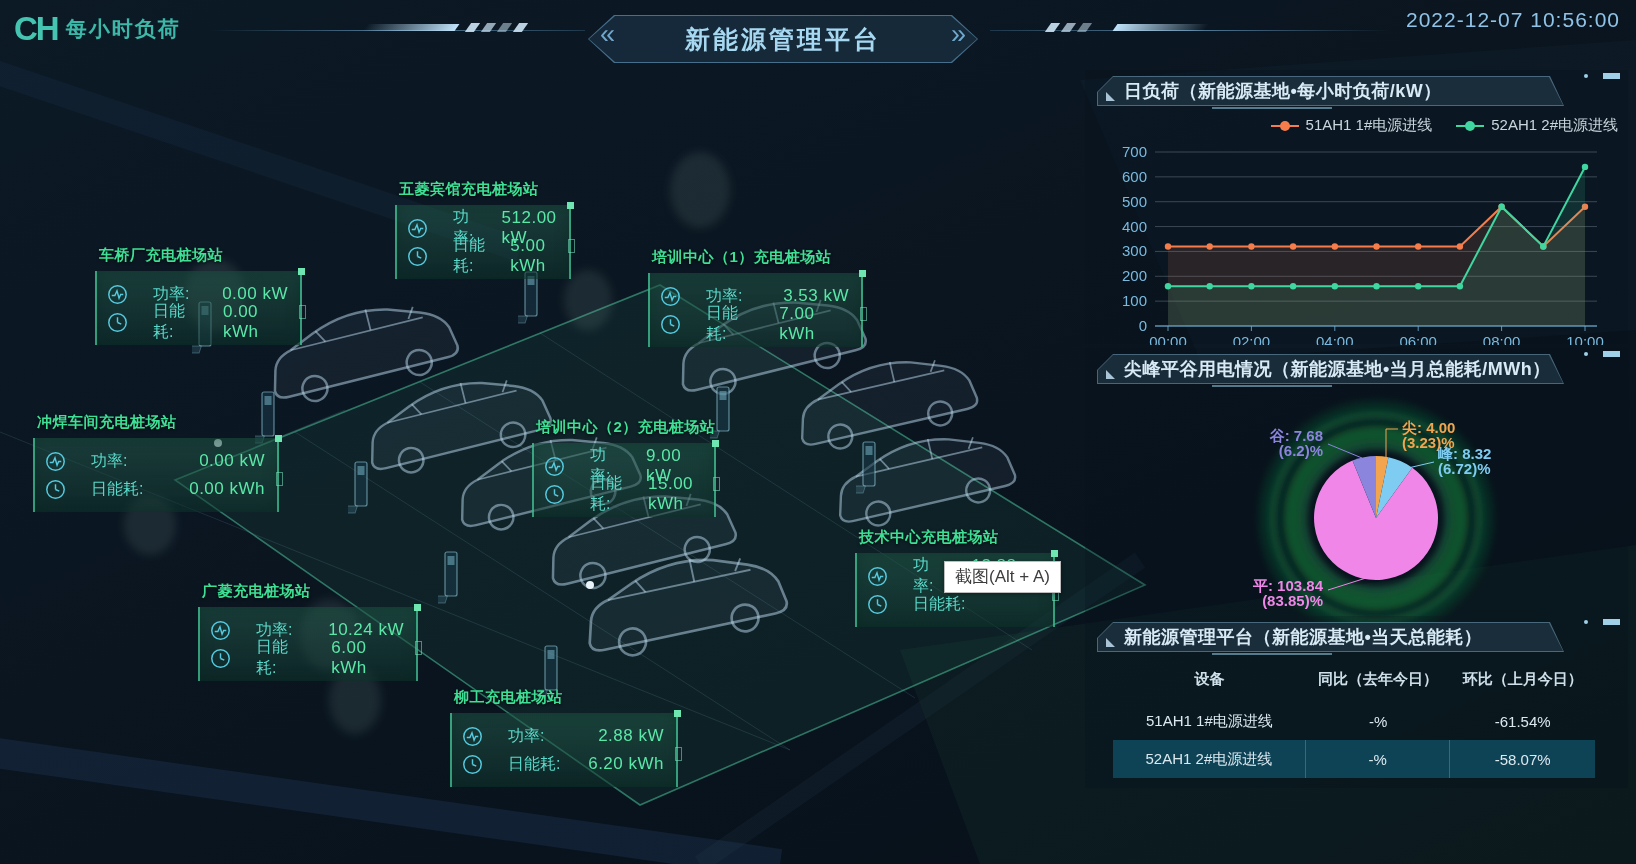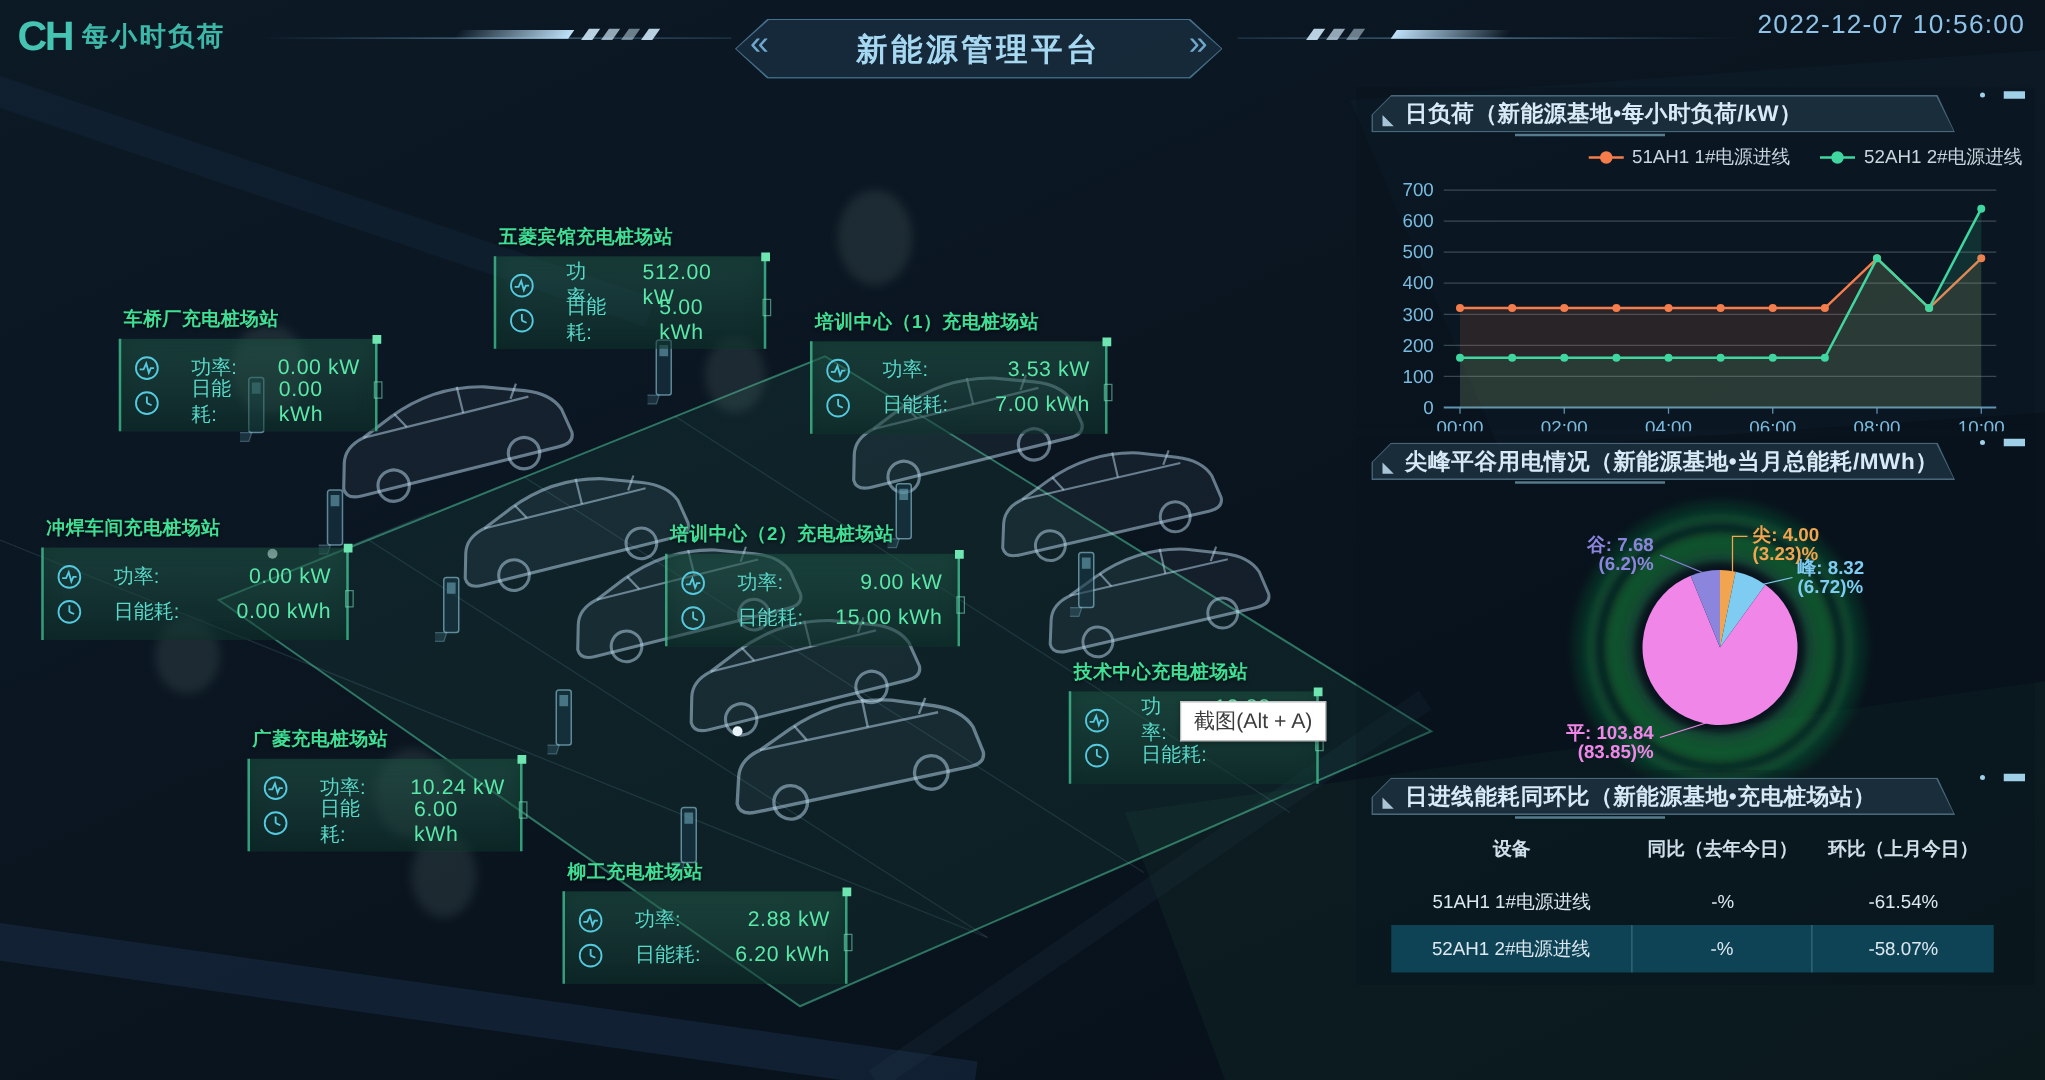--- a/index.html
+++ b/index.html
@@ -238,21 +238,21 @@
             <line x1="10" y1="10" x2="10" y2="5"></line>
             <line x1="10" y1="10" x2="13.6" y2="11.6"></line>
           </svg>
         </span>
         <span class="lbl">日能耗:</span>
         <span class="val">0.00 kWh</span>
       </div>
   </div>
 </div>
 
-<div class="station" style="left:395px;top:180px;width:218px">
+<div class="station" style="left:395px;top:180px;width:176px">
   <div class="station-name">五菱宾馆充电桩场站</div>
   <div class="card">
     <div class="crow">
         <span class="icon">
           <svg viewBox="0 0 20 20" fill="none" stroke="currentColor" stroke-width="1.4">
             <circle cx="10" cy="10" r="8.3"></circle>
             <polyline points="4.5,11 7.5,11 9.5,6.5 11.5,13.5 13,10 15.5,10"></polyline>
           </svg>
         </span>
         <span class="lbl">功率:</span>
@@ -265,21 +265,21 @@
             <line x1="10" y1="10" x2="10" y2="5"></line>
             <line x1="10" y1="10" x2="13.6" y2="11.6"></line>
           </svg>
         </span>
         <span class="lbl">日能耗:</span>
         <span class="val">5.00 kWh</span>
       </div>
   </div>
 </div>
 
-<div class="station" style="left:648px;top:248px;width:238px">
+<div class="station" style="left:648px;top:248px;width:215px">
   <div class="station-name">培训中心（1）充电桩场站</div>
   <div class="card">
     <div class="crow">
         <span class="icon">
           <svg viewBox="0 0 20 20" fill="none" stroke="currentColor" stroke-width="1.4">
             <circle cx="10" cy="10" r="8.3"></circle>
             <polyline points="4.5,11 7.5,11 9.5,6.5 11.5,13.5 13,10 15.5,10"></polyline>
           </svg>
         </span>
         <span class="lbl">功率:</span>
@@ -319,21 +319,21 @@
             <line x1="10" y1="10" x2="10" y2="5"></line>
             <line x1="10" y1="10" x2="13.6" y2="11.6"></line>
           </svg>
         </span>
         <span class="lbl">日能耗:</span>
         <span class="val">0.00 kWh</span>
       </div>
   </div>
 </div>
 
-<div class="station" style="left:532px;top:418px;width:236px">
+<div class="station" style="left:532px;top:418px;width:184px">
   <div class="station-name">培训中心（2）充电桩场站</div>
   <div class="card">
     <div class="crow">
         <span class="icon">
           <svg viewBox="0 0 20 20" fill="none" stroke="currentColor" stroke-width="1.4">
             <circle cx="10" cy="10" r="8.3"></circle>
             <polyline points="4.5,11 7.5,11 9.5,6.5 11.5,13.5 13,10 15.5,10"></polyline>
           </svg>
         </span>
         <span class="lbl">功率:</span>
@@ -554,21 +554,21 @@
       <polyline points="243,54 277,68" fill="none" stroke="#8b85dd" stroke-width="1"></polyline>
       <text x="238" y="51" text-anchor="end" class="pielab" fill="#8b85dd">谷:  7.68</text>
       <text x="238" y="66" text-anchor="end" class="pielab" fill="#8b85dd">(6.2)%</text>
     </svg>
 </section>
 
 <section class="panel" id="panel-table">
   <div class="ph">
     <div class="ph-b"></div>
     <div class="ph-i">
-        <span>日进线能耗同环比（新能源基地•充电桩场站）</span>
+        <span>新能源管理平台（新能源基地•当天总能耗）</span>
       </div>
     <span class="ph-c"></span>
     <span class="ph-u"></span>
   </div>
   <span class="pd-dot"></span>
   <span class="pd-dash"></span>
   <div class="tbl">
     <div class="tr th">
       <span>设备</span>
       <span>同比（去年今日）</span>

